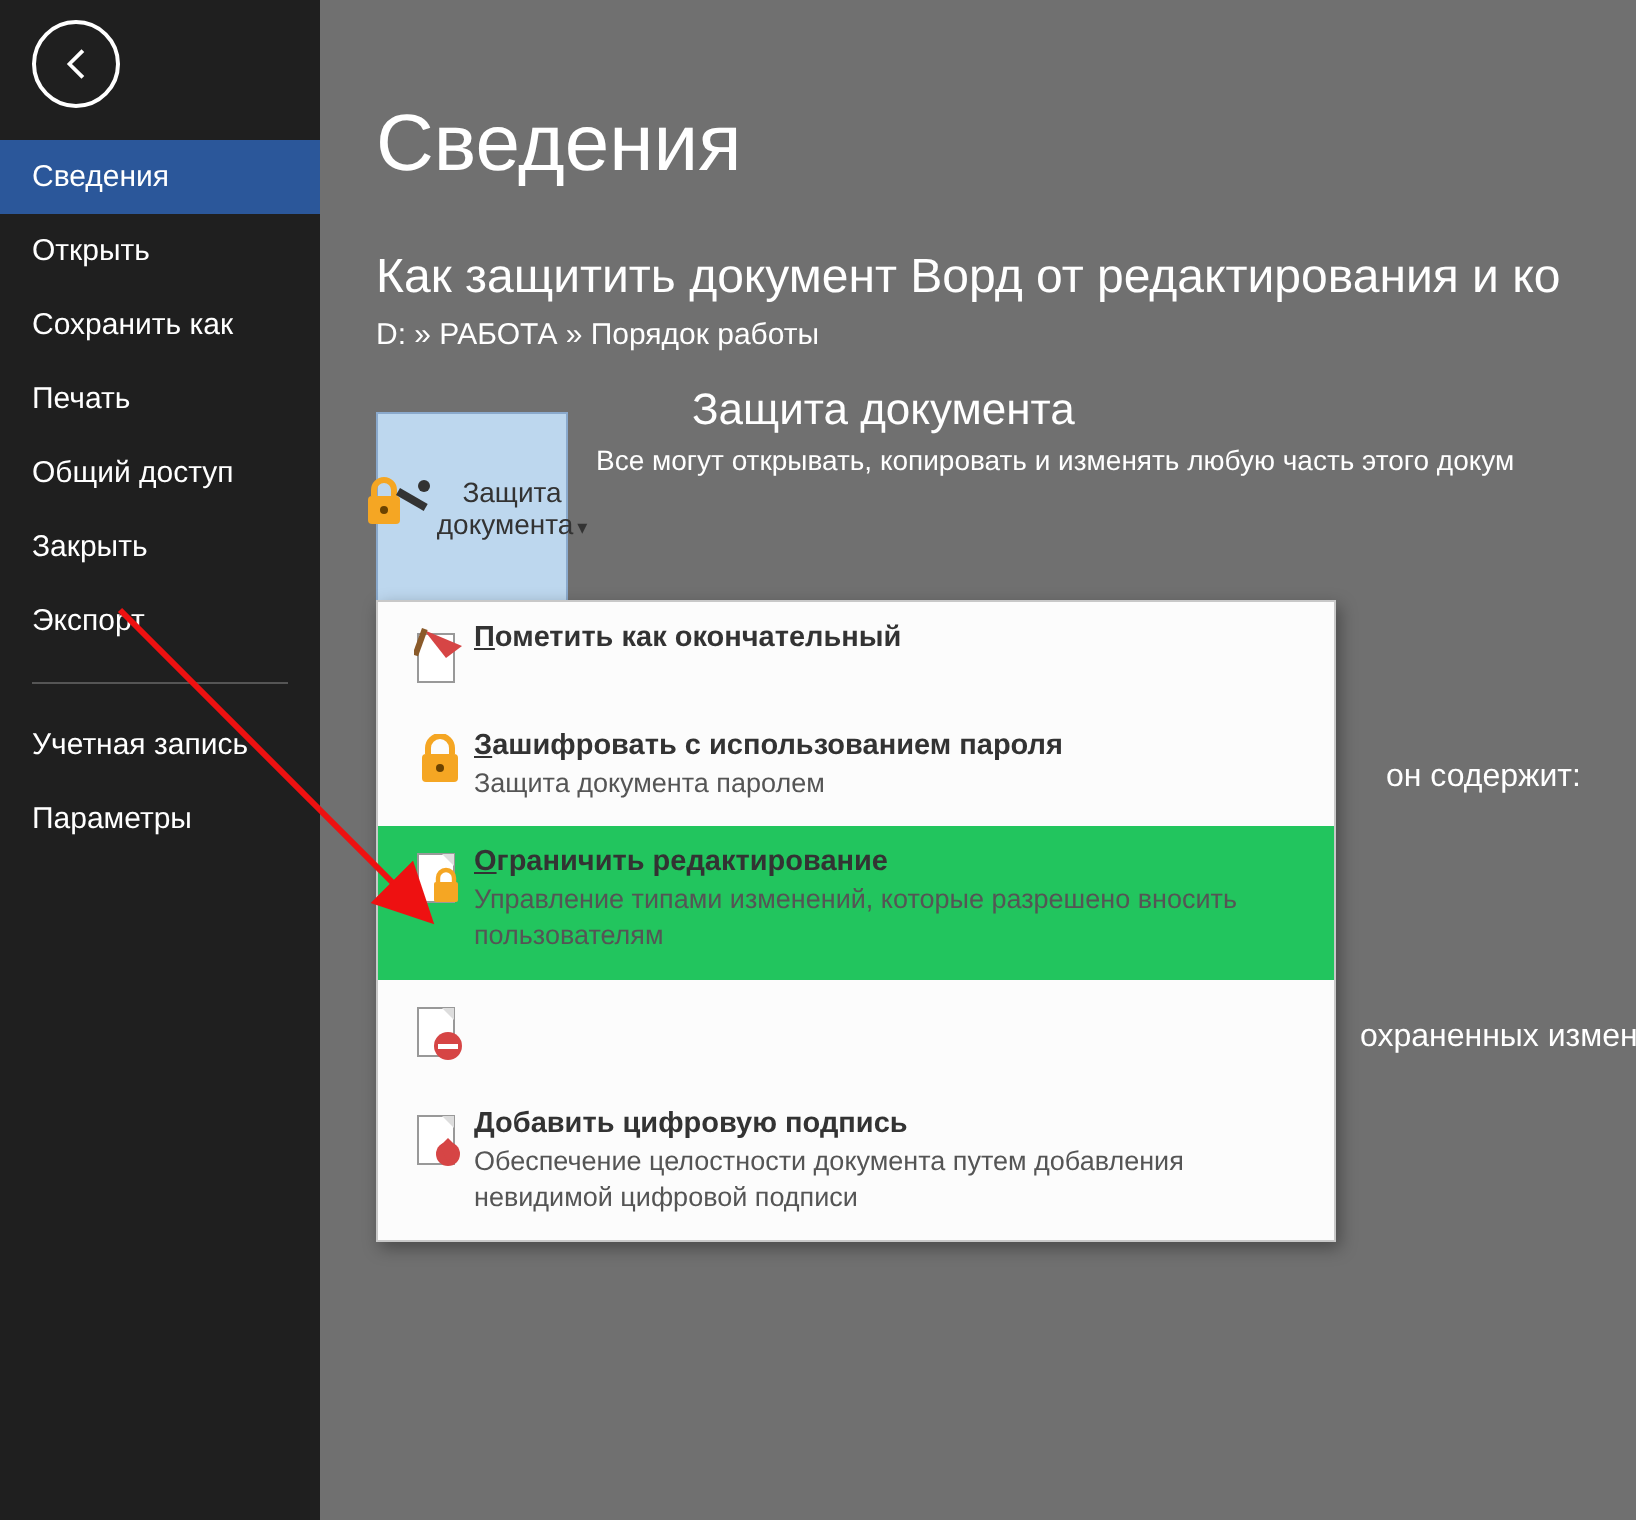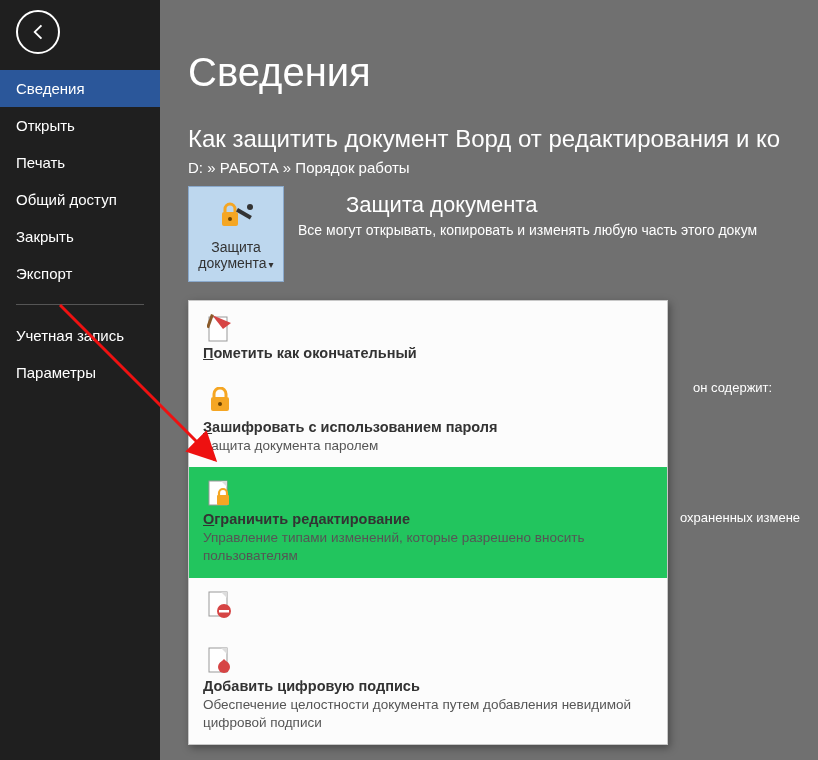--- a/index.html
+++ b/index.html
@@ -28,38 +28,38 @@
     position: absolute; left: 160px; top: 0; right: 0; height: 760px;
     padding: 50px 0 0 28px; color: #fff;
   }
   .page-h1 { font-size: 40px; font-weight: 300; margin-bottom: 30px; }
   .doc-title { font-size: 24px; margin-bottom: 6px; font-weight: 400; white-space: nowrap; }
   .path { font-size: 15px; margin-bottom: 10px; }
 
   .section-row { display: flex; align-items: flex-start; }
   .big-btn {
     width: 96px; min-height: 96px; background: #bdd7ee; border: 1px solid #8aa9cc;
-    display: flex; flex-direction: column; align-items: center; justify-content: center;
-    padding: 10px 4px; cursor: pointer; text-align: center; color: #333; font-size: 14px;
+    display: flex; align-items: center; justify-content: center;
+    padding: 10px 4px; cursor: pointer; text-align: center; color: #333; font-size: 14px; margin-top: 20px;
   }
   .big-btn .iconwrap { height: 36px; display: flex; align-items: center; justify-content: center; margin-bottom: 6px; }
   .big-btn .caret { font-size: 10px; margin-left: 2px; }
   .section-text { padding: 6px 0 0 14px; }
   .section-text h2 { font-size: 22px; font-weight: 400; margin-bottom: 4px; white-space: nowrap; margin-left: 48px; }
   .section-text p { font-size: 14px; white-space: nowrap; }
 
-  .body-note { position: absolute; color: #fff; font-size: 13px; white-space: nowrap; }
+  .body-note { position: absolute; color: #fff; font-size: 16px; white-space: nowrap; }
 
   .dropdown {
     position: absolute; left: 188px; top: 300px; width: 480px;
     background: #fcfcfc; border: 1px solid #c8c8c8;
     box-shadow: 2px 3px 8px rgba(0,0,0,0.35);
     color: #333;
   }
-  .dd-item { display: flex; padding: 10px 14px 12px 14px; cursor: pointer; flex-direction: column; }
+  .dd-item { display: flex; padding: 10px 14px 12px 14px; cursor: pointer; }
   .dd-item:hover, .dd-item.hover { background: #22c55e; }
   .dd-item .dd-icon { width: 34px; flex: 0 0 34px; display: flex; align-items: flex-start; justify-content: center; padding-top: 2px; }
   .dd-item .dd-text { flex: 1; }
   .dd-item .dd-title { font-weight: 600; font-size: 14.5px; margin-bottom: 2px; }
   .dd-item .dd-title .ul { text-decoration: underline; }
   .dd-item .dd-desc { font-size: 13.5px; color: #555; line-height: 1.35; }
 
   .arrow-overlay { position: absolute; pointer-events: none; }
 </style>
 </head>
@@ -67,20 +67,21 @@
 
 <div class="sidebar">
   <div class="back-btn">
     <svg viewBox="0 0 24 24">
         <path d="M15 4l-8 8 8 8 1.5-1.5L9.8 12l6.7-6.5z"></path>
       </svg>
   </div>
   <ul class="menu">
     <li class="active">Сведения</li>
     <li>Открыть</li>
+    <li>Сохранить как</li>
     <li>Печать</li>
     <li>Общий доступ</li>
     <li>Закрыть</li>
     <li>Экспорт</li>
     <li class="sep"></li>
     <li>Учетная запись</li>
     <li>Параметры</li>
   </ul>
 </div>
 

